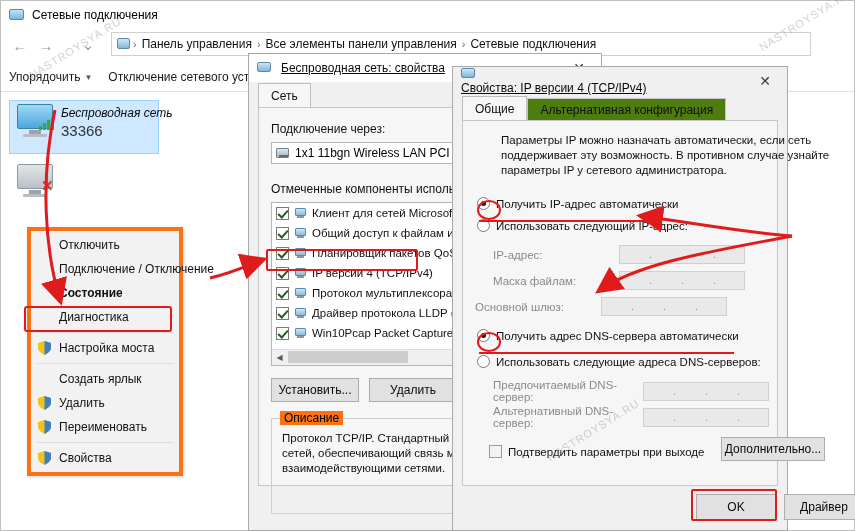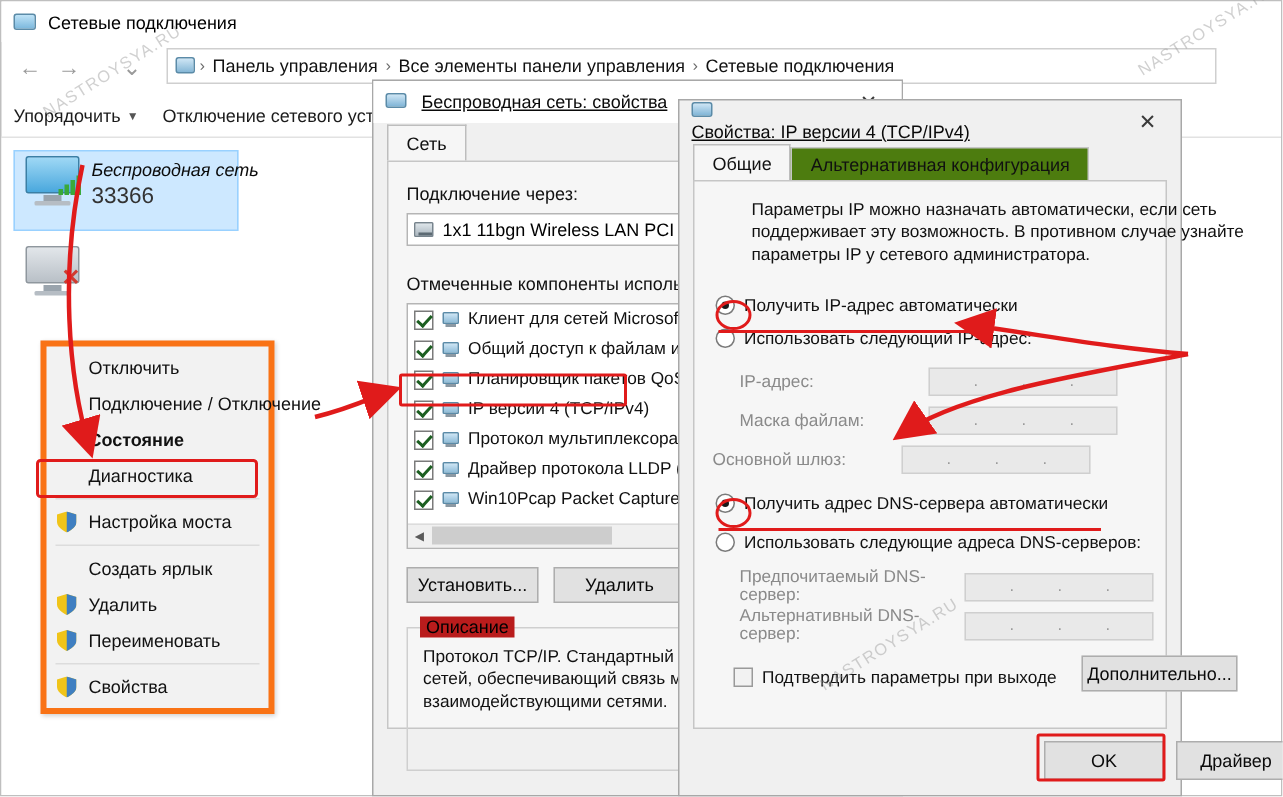--- a/index.html
+++ b/index.html
@@ -433,21 +433,21 @@
     box-sizing: border-box;
   }
   .groupbox {
     border: 1px solid #cfcfcf;
     box-sizing: border-box;
     position: relative;
   }
   .groupbox > .gbtitle {
     position: absolute;
     top: -8px; left: 8px;
-    background: #b91c1c;
+    background: #f97316;
     padding: 0 4px;
     font-size: 12px;
   }
   .desc-text {
     font-size: 11.5px;
     line-height: 15px;
     color: #111;
   }
 
   

